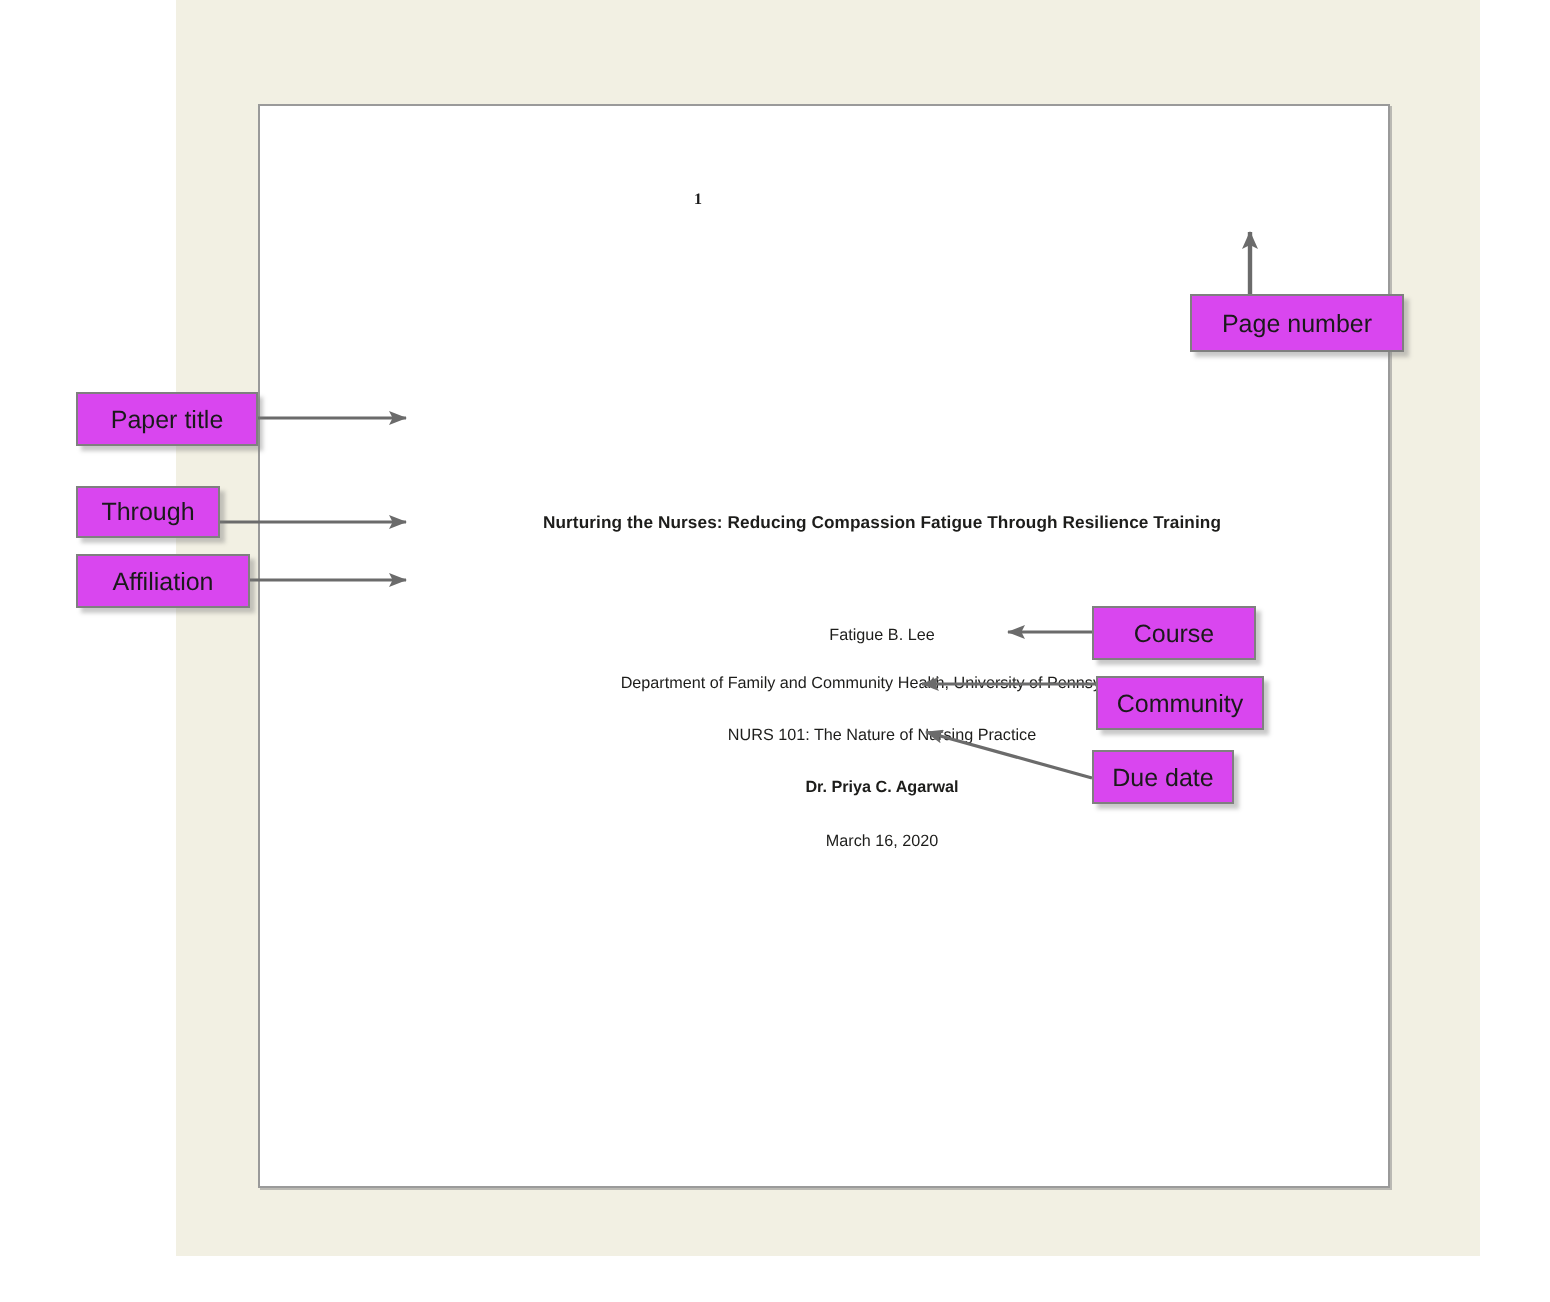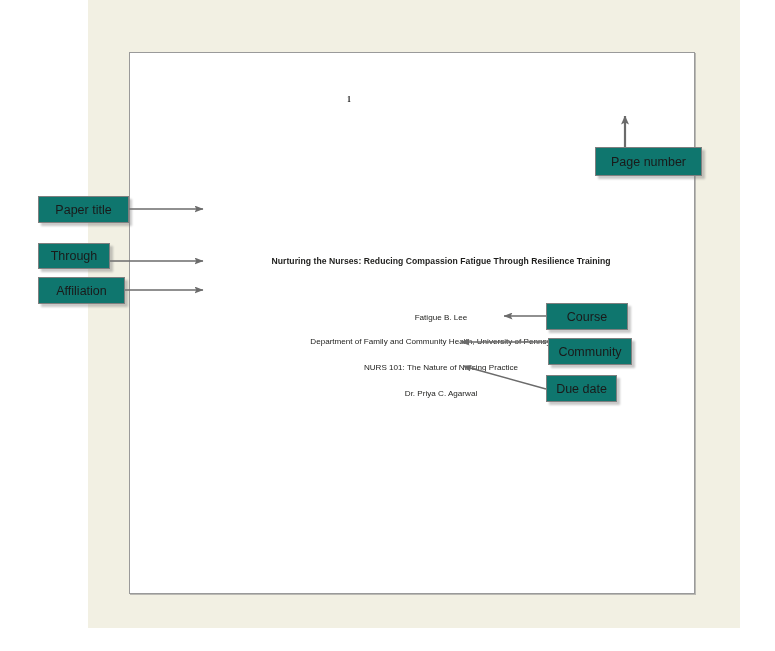--- a/index.html
+++ b/index.html
@@ -71,27 +71,27 @@
   }
   #doc-title {
     top: 203px;
     font-size: 8.6px;
     font-weight: 700;
     letter-spacing: 0.05px;
   }
   #doc-author   { top: 260px; font-size: 8.1px; }
   #doc-affil    { top: 284px; font-size: 8.1px; }
   #doc-course   { top: 310px; font-size: 8.1px; }
-  #doc-instr    { top: 336px; font-size: 8.1px; }
+  #doc-instr    { top: 336px; font-size: 8.1px; font-weight: bold; }
   #doc-date     { top: 363px; font-size: 8.1px; }
 
   
   .callout {
     position: absolute;
-    background: #0f766e;
+    background: #d946ef;
     border: 1px solid #7f7f7f;
     box-sizing: border-box;
     color: #1a1a1a;
     font-family: "Liberation Sans", sans-serif;
     font-size: 12.5px;
     display: flex;
     align-items: center;
     justify-content: center;
     box-shadow: 2.5px 2.5px 2px rgba(120,120,120,0.40);
   }
@@ -121,20 +121,21 @@
 <div id="page">
 
   <div id="page-number">1</div>
 
   <div id="doc-body">
     <div class="doc-line" id="doc-title">Nurturing the Nurses: Reducing Compassion Fatigue Through Resilience Training</div>
     <div class="doc-line" id="doc-author">Fatigue B. Lee</div>
     <div class="doc-line" id="doc-affil">Department of Family and Community Health, University of Pennsylvania</div>
     <div class="doc-line" id="doc-course">NURS 101: The Nature of Nursing Practice</div>
     <div class="doc-line" id="doc-instr">Dr. Priya C. Agarwal</div>
+    <div class="doc-line" id="doc-date">March 16, 2020</div>
   </div>
 
 </div>
 
 <svg id="arrows" viewBox="0 0 775 651" xmlns="http://www.w3.org/2000/svg">
   <defs>
     <marker id="arrowhead-right" markerWidth="9" markerHeight="7" refX="8.5" refY="3.5" orient="auto" markerUnits="userSpaceOnUse">
       <polygon points="0,0 9,3.5 0,7 1.8,3.5" fill="#6B6B6B"></polygon>
     </marker>
     <marker id="arrowhead-left" markerWidth="9" markerHeight="7" refX="8.5" refY="3.5" orient="auto" markerUnits="userSpaceOnUse">

